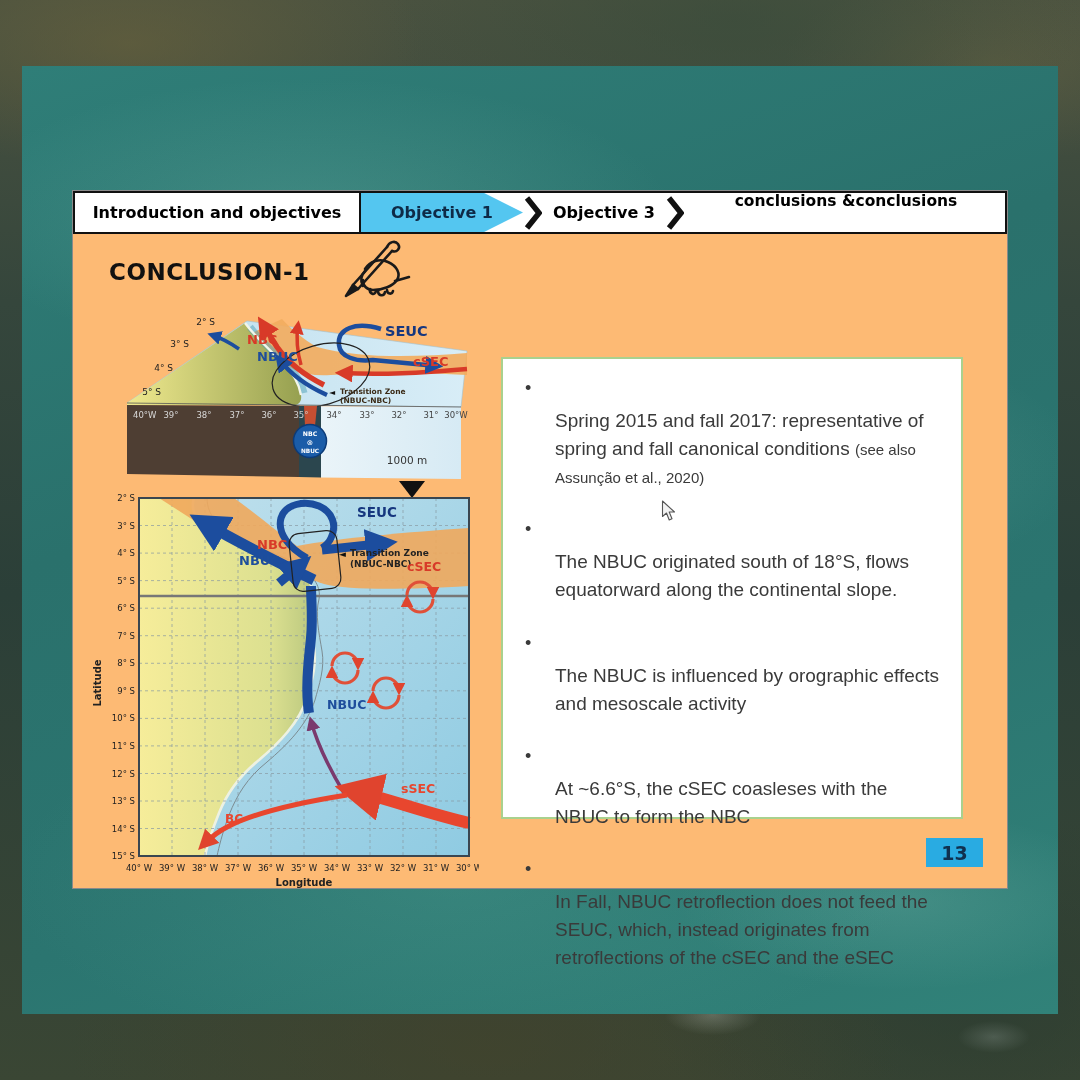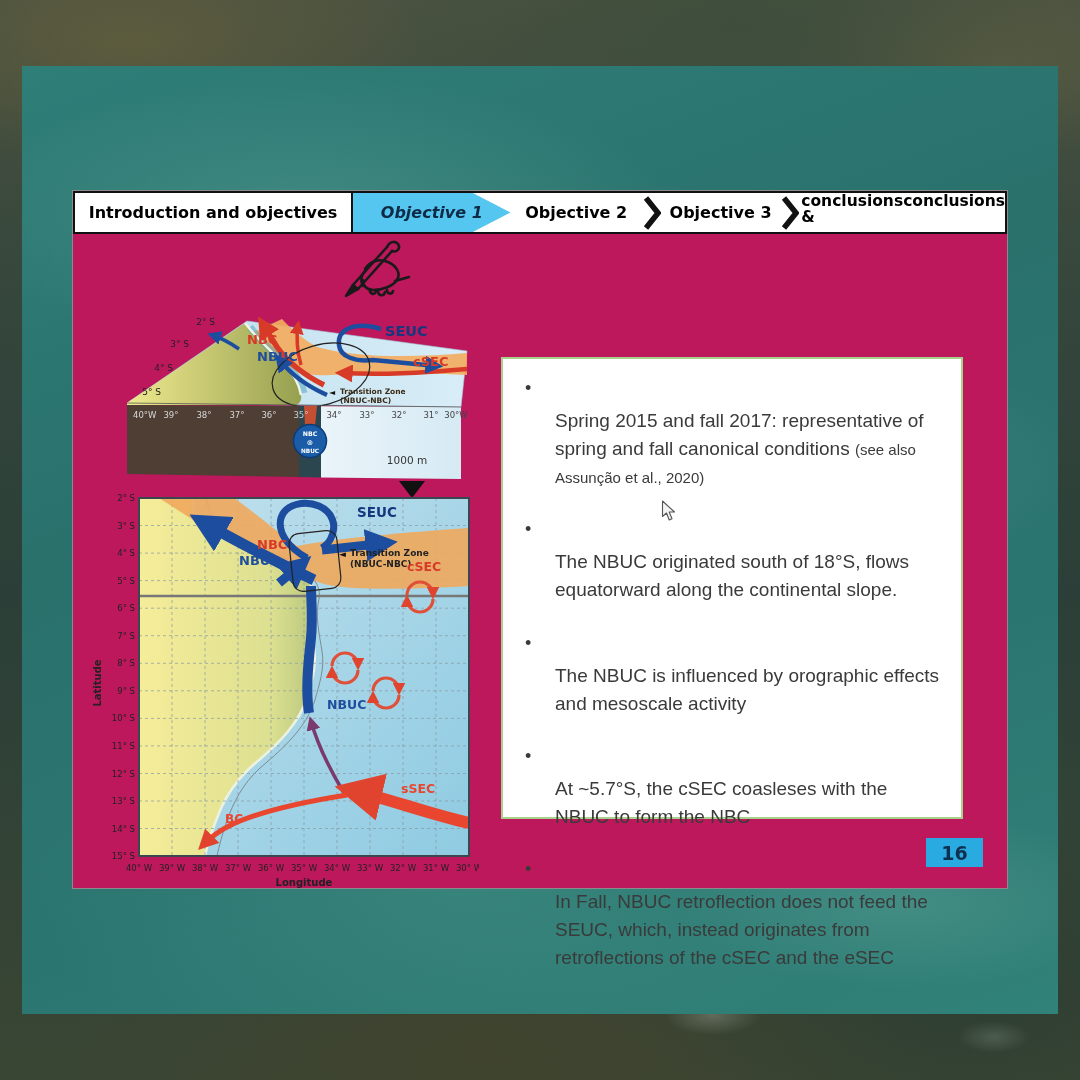--- a/index.html
+++ b/index.html
@@ -21,35 +21,35 @@
     position:absolute;left:22px;top:66px;width:1036px;height:948px;
     background-image:
       radial-gradient(ellipse 520px 200px at 28% 16%, rgba(135,200,185,.22), transparent 70%),
       radial-gradient(ellipse 420px 180px at 74% 42%, rgba(140,205,190,.2), transparent 70%),
       radial-gradient(ellipse 640px 260px at 42% 86%, rgba(85,165,150,.28), transparent 70%),
       radial-gradient(ellipse 300px 120px at 85% 88%, rgba(160,215,200,.18), transparent 75%),
       linear-gradient(160deg,#2f7e78 0%,#2a716c 38%,#2b7570 68%,#318279 100%);
   }
   .slide{
     position:absolute;left:72px;top:190px;width:936px;height:699px;
-    background:#be185d;border:1px solid #8a8a8a;box-sizing:border-box;
+    background:#fdba74;border:1px solid #8a8a8a;box-sizing:border-box;
   }
   
   .navbar{
     position:absolute;left:0;top:0;width:100%;height:43px;box-sizing:border-box;
     border:2px solid #111;background:#fff;display:flex;align-items:stretch;
     font-weight:bold;color:#000;
   }
   .nav-seg{display:flex;align-items:center;justify-content:center;font-size:16px;}
   .seg-intro{width:286px;border-right:2px solid #111;box-sizing:border-box;}
   .seg-arrow{width:162px;position:relative;}
   .seg-arrow .arrow-bg{position:absolute;inset:0;
     background:#54C6F0;
     clip-path:polygon(0 0,76% 0,100% 50%,76% 100%,0 100%);}
-  .seg-arrow .lbl{position:relative;z-index:1;width:76%;text-align:center;color:#0E2A47;font-size:16px;font-style:italic;}
+  .seg-arrow .lbl{position:relative;z-index:1;width:76%;text-align:center;color:#0E2A47;font-size:16px;}
   .seg-obj2{width:135px;}
   .seg-obj3{width:122px;text-align:right;}
   .chev{display:flex;align-items:center;justify-content:center;width:20px;}
   .seg-concl{flex:1;display:flex;flex-direction:row;justify-content:center;
     font-size:15.5px;line-height:1.05;padding-left:2px;}
   
   .slide-title{
     position:absolute;left:36px;top:68px;font-size:23px;font-weight:bold;color:#111;
     letter-spacing:.5px;
   }
@@ -91,42 +91,40 @@
 <div class="slide">
 
   <div class="navbar">
     <div class="nav-seg seg-intro">
         <span>Introduction and objectives</span>
       </div>
     <div class="nav-seg seg-arrow">
       <div class="arrow-bg"></div>
       <span class="lbl">Objective 1</span>
     </div>
-    <div class="nav-seg seg-obj2">
-        <span>Objective 2</span>
-      </div>
     <div class="chev">
       <svg width="18" height="36" viewBox="0 0 18 36">
           <path d="M3,3 L15,18 L3,33" stroke="#111" stroke-width="5.5" fill="none"></path>
         </svg>
     </div>
     <div class="nav-seg seg-obj3">
         <span>Objective  3</span>
       </div>
     <div class="chev">
       <svg width="18" height="36" viewBox="0 0 18 36">
           <path d="M3,3 L15,18 L3,33" stroke="#111" stroke-width="5.5" fill="none"></path>
         </svg>
     </div>
     <div class="seg-concl">
       <span>conclusions &amp;</span>
       <span>conclusions</span>
     </div>
   </div>
 
+  <div class="slide-title">CONCLUSION-1</div>
   <div class="hand-icon">
     <svg width="76" height="64" viewBox="0 0 76 64">
       <g fill="none" stroke="#1a1a1a" stroke-width="2.6" stroke-linecap="round" stroke-linejoin="round">
         <path d="M16,48 L50,10"></path>
         <path d="M21,52 L55,14"></path>
         <path d="M50,10 C52,5 58,3 61,7 C64,11 60,16 55,14"></path>
         <path d="M16,48 L9,59 L21,52 Z" fill="#1a1a1a"></path>
         <path d="M28,32 C33,24 43,21 51,25 C60,29 64,37 60,43 C56,49 46,53 36,53 C30,53 26,49 26,43"></path>
         <path d="M28,34 C24,38 23,44 26,49"></path>
         <path d="M33,52 C32,57 38,59 39,54"></path>
@@ -338,30 +336,30 @@
       <li>
         <span class="dot">•</span>
         <span class="btxt"><span>The NBUC originated south of 18°S, flows equatorward along the continental slope.</span></span>
       </li>
       <li>
         <span class="dot">•</span>
         <span class="btxt"><span>The NBUC is influenced by orographic effects and mesoscale activity</span></span>
       </li>
       <li>
         <span class="dot">•</span>
-        <span class="btxt"><span>At ~5.7°S, the cSEC coasleses with the NBUC to form the NBC</span></span>
+        <span class="btxt"><span>At ~6.6°S, the cSEC coasleses with the NBUC to form the NBC</span></span>
       </li>
       <li>
         <span class="dot">•</span>
         <span class="btxt"><span>In Fall, NBUC retroflection does not feed the SEUC, which, instead originates from retroflections of the cSEC and the eSEC</span></span>
       </li>
     </ul>
   </div>
 
-  <div class="page-badge" style="background:#29ABE2;" title="13">16</div>
+  <div class="page-badge" style="background:#29ABE2;" title="13">13</div>
 
 </div>
 
 <div class="cursor">
   <svg width="17" height="23" viewBox="0 0 17 23">
     <path d="M1.5,1 L1.5,16.5 L5.5,13 L8.2,20 L11,18.8 L8.2,12 L13.5,12 Z" fill="#f2f2f2" stroke="#555" stroke-width="1.1" stroke-linejoin="round"></path>
   </svg>
 </div>
 
 </body></html>

